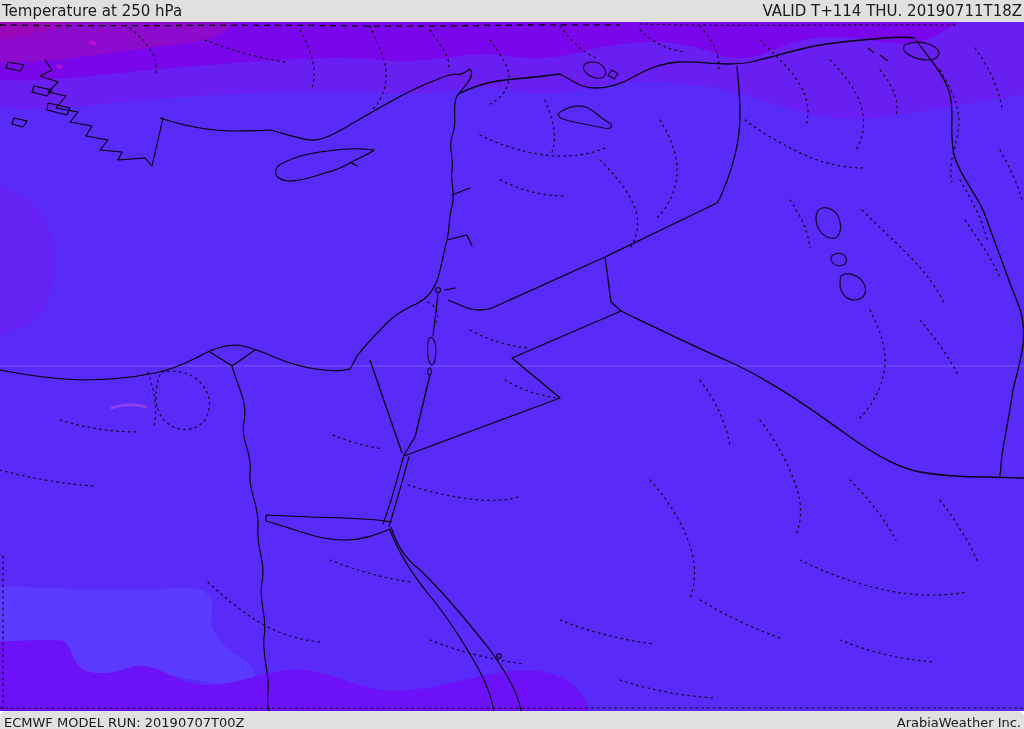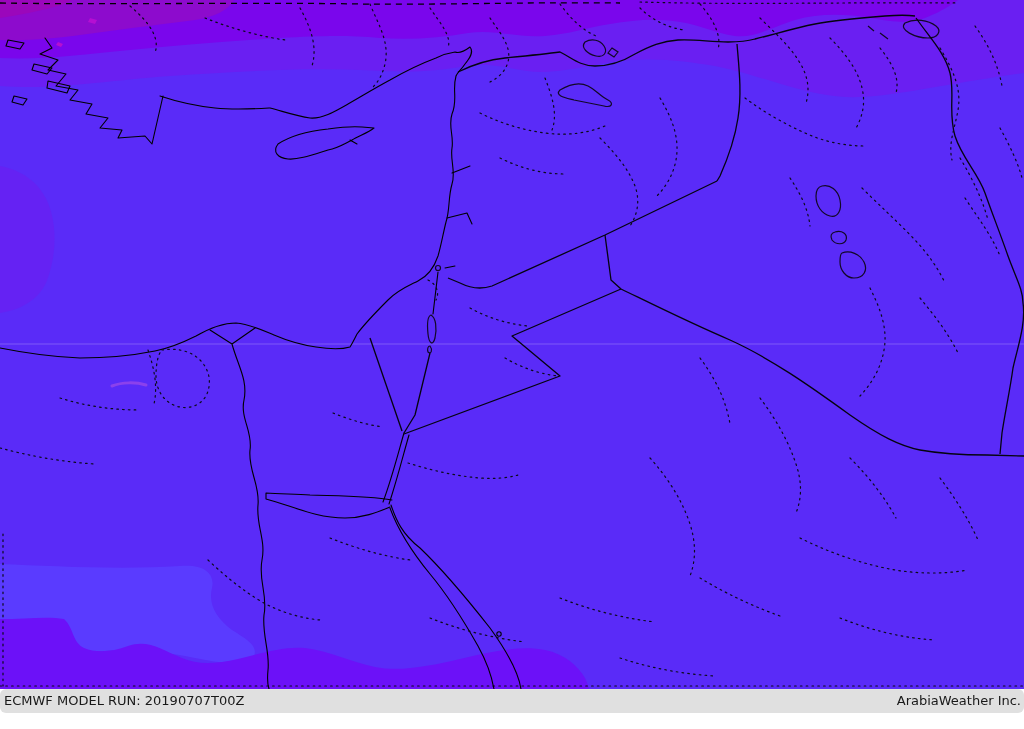--- a/index.html
+++ b/index.html
@@ -14,20 +14,24 @@
   .adm{fill:none;stroke:#0b0b18;stroke-width:1.2;stroke-dasharray:1.6 4.2;stroke-linecap:round;}
   .dsh{fill:none;stroke:#000;stroke-width:1.3;stroke-dasharray:6 5;}
   .lake{fill:none;stroke:#120826;stroke-width:1.2;}
   .grat{stroke:rgba(255,255,255,0.22);stroke-width:1;}
 </style>
 </head>
 <body>
 
 <div id="app">
 
+  <div id="topbar" class="bar">
+    <span>Temperature at 250 hPa</span>
+    <span>VALID T+114 THU. 20190711T18Z</span>
+  </div>
 
   <div id="mapwrap">
     <svg width="1024" height="689" viewBox="0 22 1024 689">
 
       <g>
         <rect x="0" y="22" width="1024" height="689" fill="#5a2bf8"></rect>
         <path d="M0,108 C60,112 100,103 170,98 C240,93 300,90 360,92 C400,94 430,95 465,88 C495,83 520,95 545,94 C580,92 600,84 630,82 C665,80 690,84 715,88 C745,94 765,102 795,110 C825,118 845,121 875,118 C915,114 965,103 1024,95 L1024,22 L0,22 Z" fill="#6a1ff2"></path>
         <path d="M0,80 C40,82 80,77 130,72 C180,67 230,63 280,60 C320,58 345,57 380,60 C410,62 440,60 468,55 C495,51 515,60 545,58 C570,56 585,50 610,46 C635,42 655,40 680,44 C700,47 715,55 735,58 C755,60 770,50 795,42 C820,35 845,36 870,40 C895,44 910,46 925,40 C945,32 952,26 958,22 L0,22 Z" fill="#7a06ec"></path>
         <path d="M0,62 C30,63 60,60 95,55 C130,50 165,46 195,42 C215,39 228,32 234,22 L0,22 Z" fill="#8d0bcd"></path>
         <path d="M0,40 C20,37 40,33 58,28 C66,25 70,23 72,22 L0,22 Z" fill="#9b07bb"></path>

